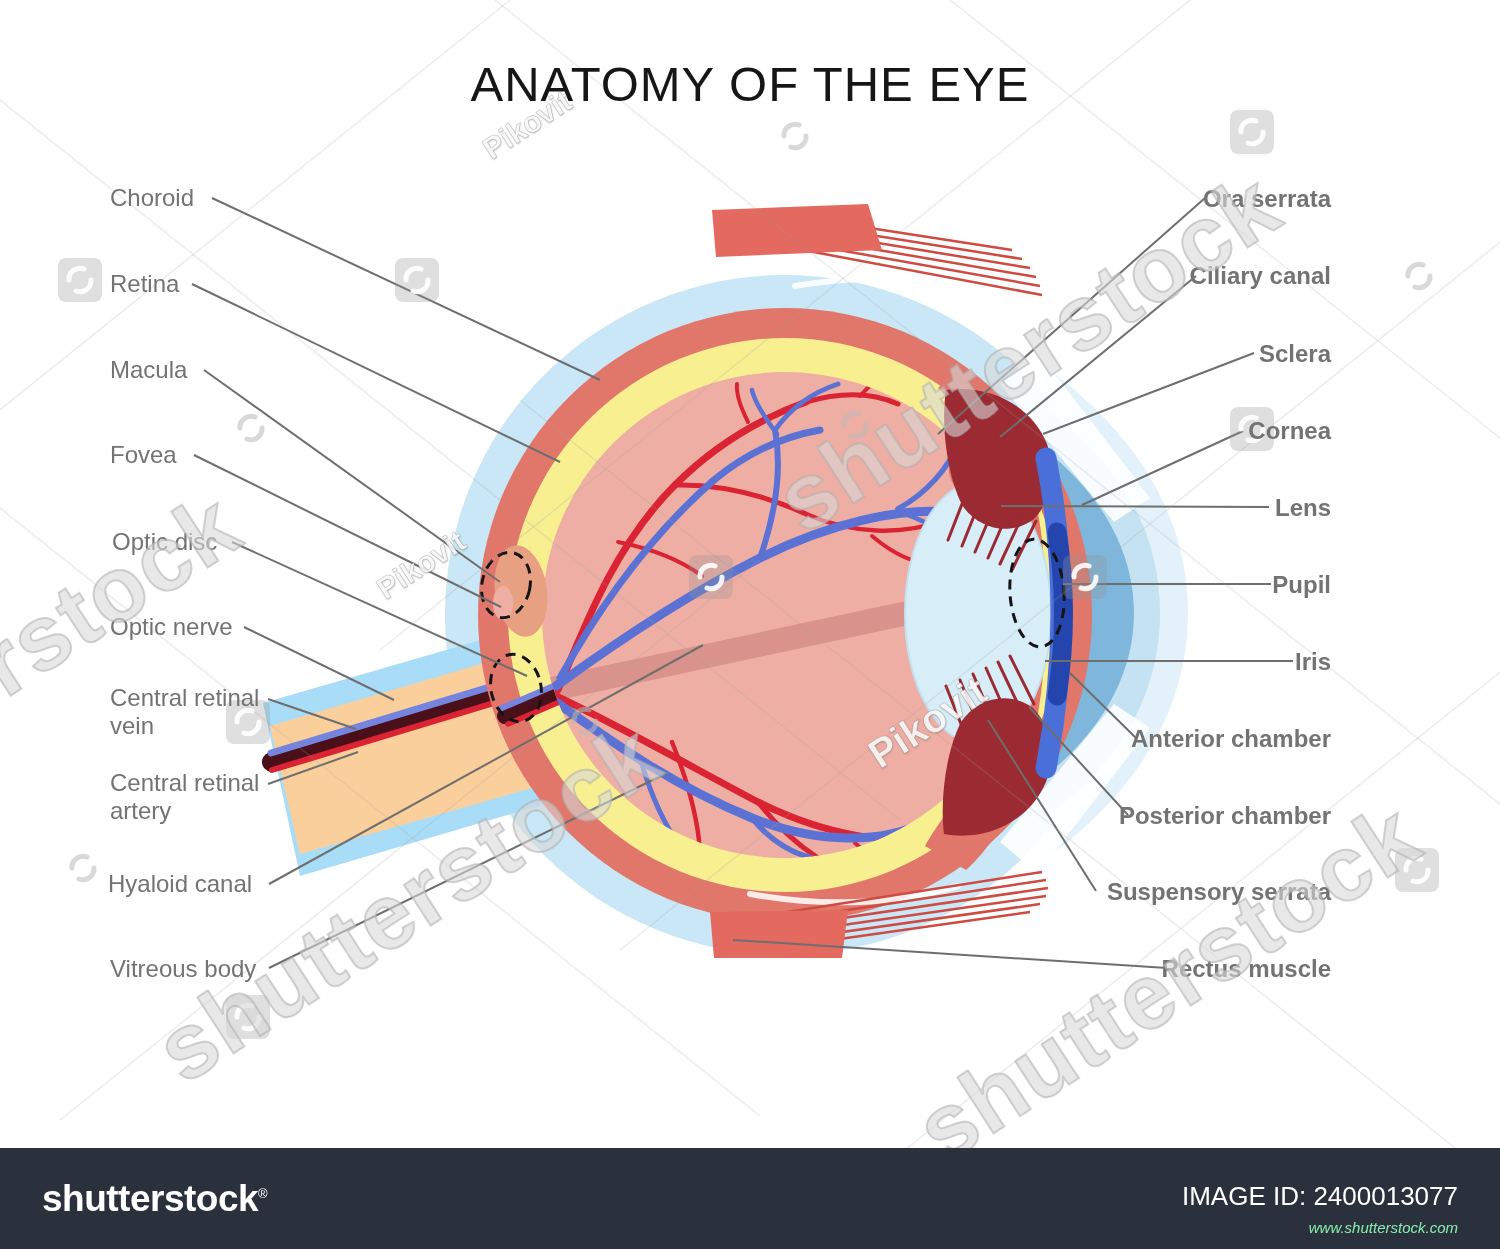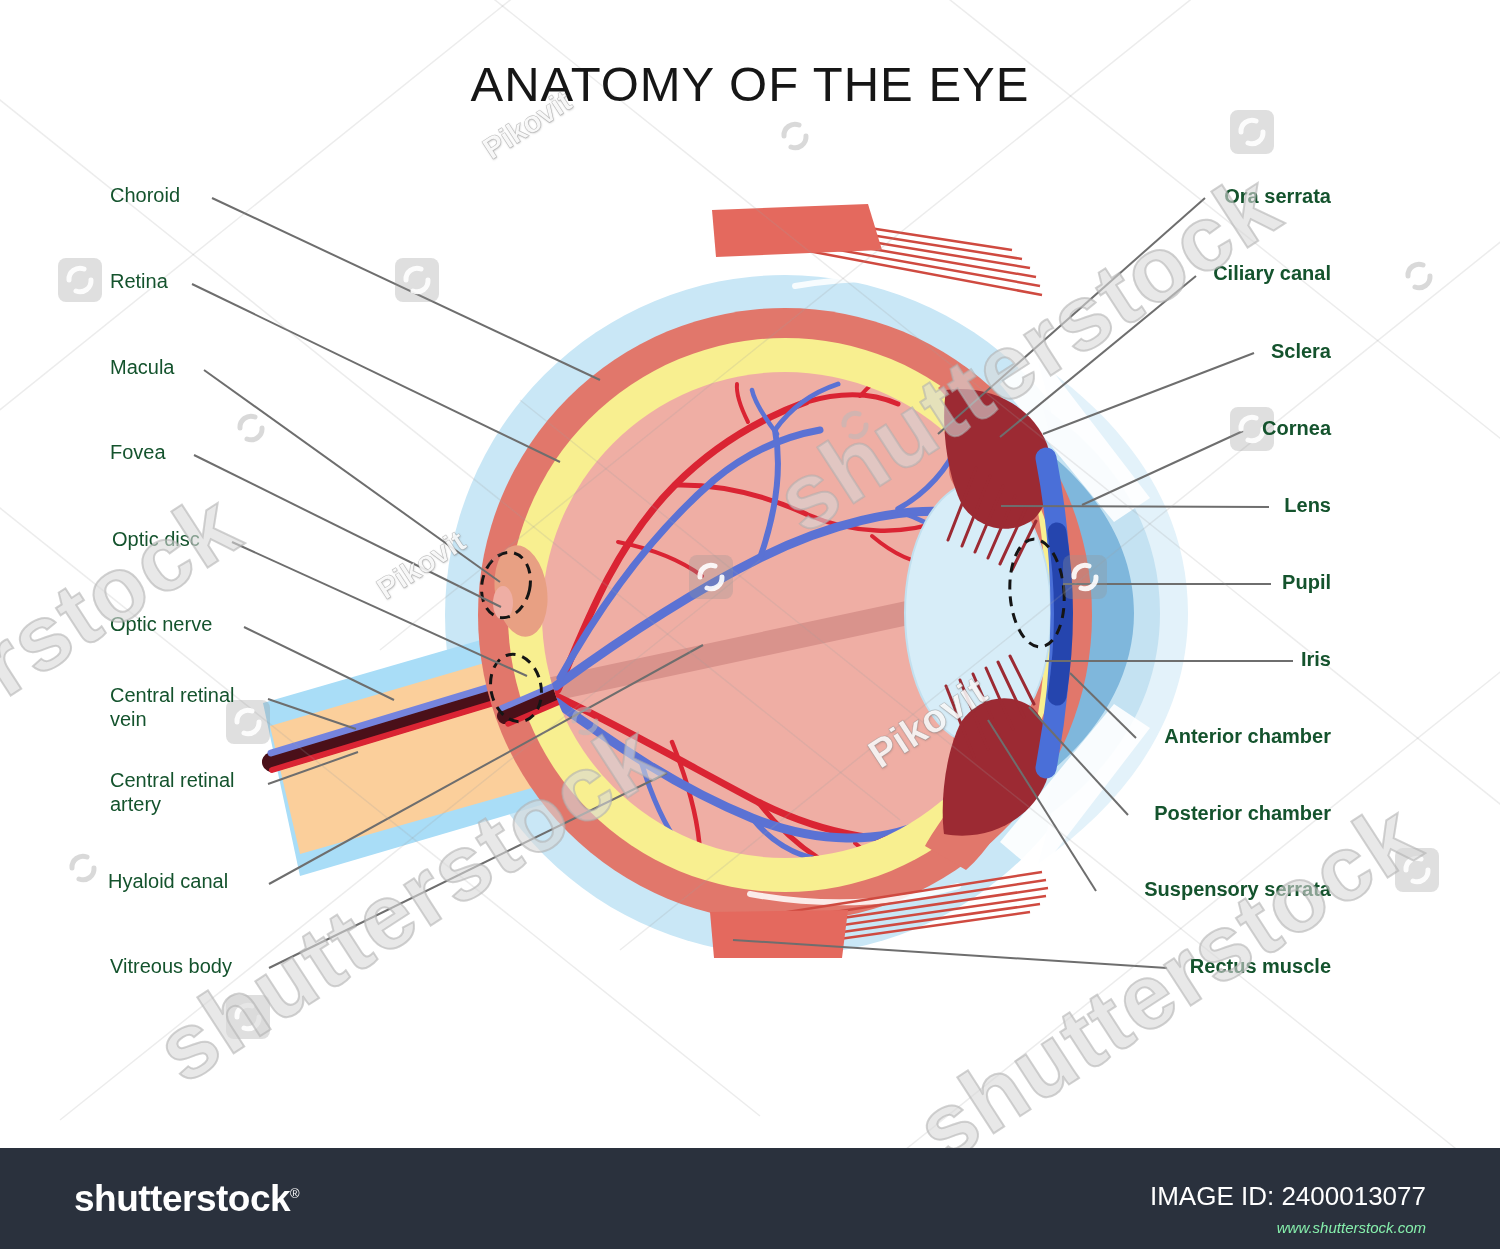--- a/index.html
+++ b/index.html
@@ -1,35 +1,35 @@
 <!DOCTYPE html>
 <html><head>
 <meta charset="utf-8">
 <style>
   html,body{margin:0;padding:0;background:#888;}
   .page{position:relative;width:1500px;height:1249px;background:#ffffff;overflow:hidden;
         font-family:"Liberation Sans",sans-serif;}
   svg.art{position:absolute;left:0;top:0;}
   .title{position:absolute;left:0;top:56px;width:100%;text-align:center;
          font-size:49px;letter-spacing:1px;color:#161616;font-weight:400;}
-  .lbl{position:absolute;font-size:20px;color:#14532d;white-space:pre-line;line-height:1.18;}
+  .lbl{position:absolute;font-size:24px;color:#737373;white-space:pre-line;line-height:1.18;}
   .lbl.right{text-align:right;font-weight:bold;}
   .lbl.ctr{text-align:left;width:152px;}
   
   .wm-big{position:absolute;font-size:92px;font-weight:700;letter-spacing:2px;
           color:rgba(255,255,255,0.32);-webkit-text-stroke:2px rgba(175,175,175,0.55);
           text-shadow:0 0 1px rgba(170,170,170,.4);transform:rotate(-33deg);white-space:nowrap;
           pointer-events:none;}
   .wm-artist{position:absolute;font-size:32px;font-weight:700;color:rgba(255,255,255,0.85);
           -webkit-text-stroke:.6px rgba(110,110,110,.4);text-shadow:0 1px 2px rgba(90,90,90,.35);
           transform:rotate(-33deg);pointer-events:none;}
   
   .footer{position:absolute;left:0;top:1148px;width:1500px;height:101px;background:#2a313d;
           display:flex;align-items:center;justify-content:space-between;box-sizing:border-box;
-          padding:0 74px;}
+          padding:0 42px;}
   .ss-logo{color:#fff;font-size:37px;font-weight:700;letter-spacing:-.5px;}
   .ss-logo sup{font-size:13px;font-weight:400;}
   .footer-right{text-align:right;margin-top:20px;}
   .footer-id{color:#ffffff;font-size:26px;}
   .footer-url{color:#86efac;font-size:15px;margin-top:7px;font-style:italic;}
 </style>
 </head>
 <body>
 
 <div class="page">

